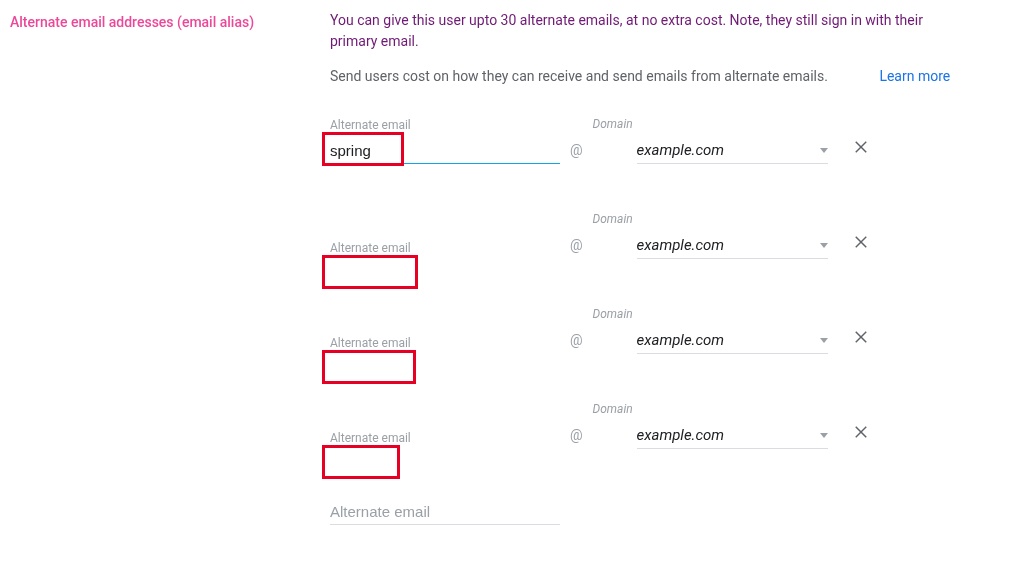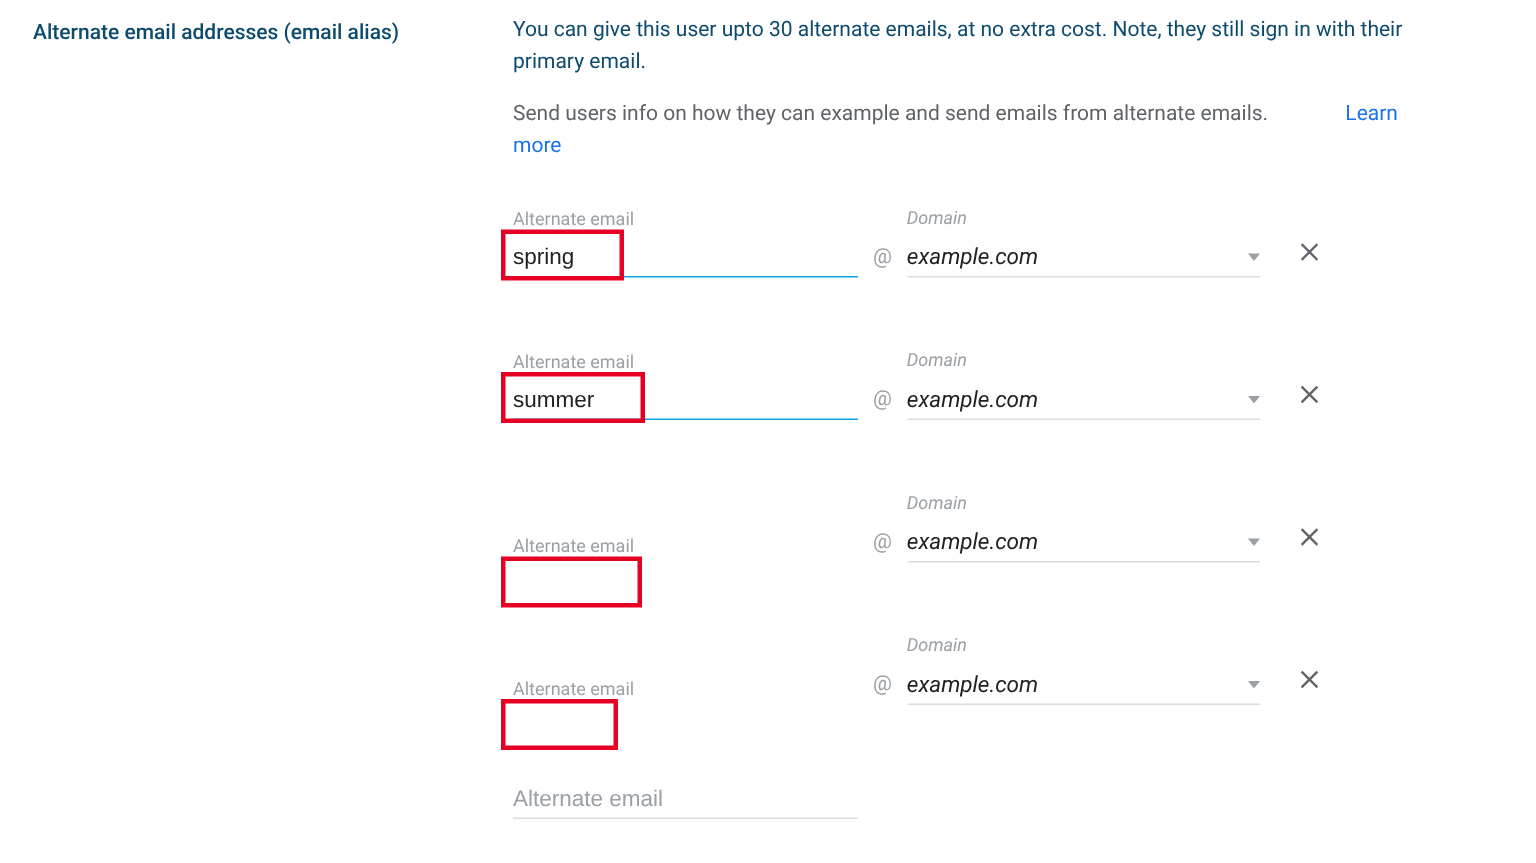--- a/index.html
+++ b/index.html
@@ -15,31 +15,30 @@
       position: relative;
     }
     .container {
       display: flex;
       padding: 10px 0 0 10px;
     }
     .section-title {
       width: 320px;
       font-size: 14px;
       font-weight: 500;
-      color: #0c4a6e;
+      color: #ec4899;
       padding-top: 4px;
-      margin-left: 12px;
     }
     .content {
       flex: 1;
       padding-right: 60px;
     }
     .description {
       font-size: 14px;
-      color: #0c4a6e;
+      color: #701a75;
       line-height: 1.5;
       margin-bottom: 14px;
     }
     .sub-description {
       font-size: 14px;
       color: #5f6368;
       line-height: 1.5;
       margin-bottom: 30px;
     }
     .learn-more {
@@ -94,20 +93,21 @@
       position: relative;
       font-style: italic;
     }
     .domain-select {
       display: flex;
       align-items: center;
       justify-content: space-between;
       border-bottom: 1px solid #dadce0;
       padding: 6px 0 4px 0;
       cursor: pointer;
+      margin-left: 44px;
     }
     .domain-text {
       font-size: 15px;
       color: #202124;
     }
     .dropdown-arrow {
       width: 0;
       height: 0;
       border-left: 4px solid transparent;
       border-right: 4px solid transparent;
@@ -142,21 +142,21 @@
     }
   </style>
 </head>
 <body>
 
 <div class="container">
   <div class="section-title">Alternate email addresses (email alias)</div>
   <div class="content">
     <p class="description">You can give this user upto 30 alternate emails, at no extra cost. Note, they still sign in with their primary email.</p>
     <p class="sub-description">
-      <span>Send users info on how they can example and send emails from alternate emails. </span><a href="#" class="learn-more">Learn more</a>
+      <span>Send users cost on how they can receive and send emails from alternate emails. </span><a href="#" class="learn-more">Learn more</a>
     </p>
     <div id="alias-list">
         <div class="alias-row">
           <div class="field-group email-field">
             <label class="field-label">Alternate email</label>
             <input type="text" class="field-input" value="spring" style="">
             <div class="highlight-box" style="left: -8px; top: 14px; width: 82px; height: 34px;"></div>
           </div>
           <div class="at-symbol">@</div>
           <div class="field-group domain-field">
@@ -167,21 +167,20 @@
             </div>
           </div>
           <div class="remove-btn"><svg viewBox="0 0 24 24" fill="none" stroke="#5f6368" stroke-width="2">
               <line x1="5" y1="5" x2="19" y2="19"></line>
               <line x1="19" y1="5" x2="5" y2="19"></line>
             </svg></div>
         </div>
         <div class="alias-row">
           <div class="field-group email-field">
             <label class="field-label">Alternate email</label>
-            <input type="text" class="field-input" value="summer" style="">
             <div class="highlight-box" style="left: -8px; top: 14px; width: 96px; height: 34px;"></div>
           </div>
           <div class="at-symbol">@</div>
           <div class="field-group domain-field">
             <label class="field-label">Domain</label>
             <div class="domain-select">
               <span class="domain-text">example.com</span>
               <span class="dropdown-arrow"></span>
             </div>
           </div>

